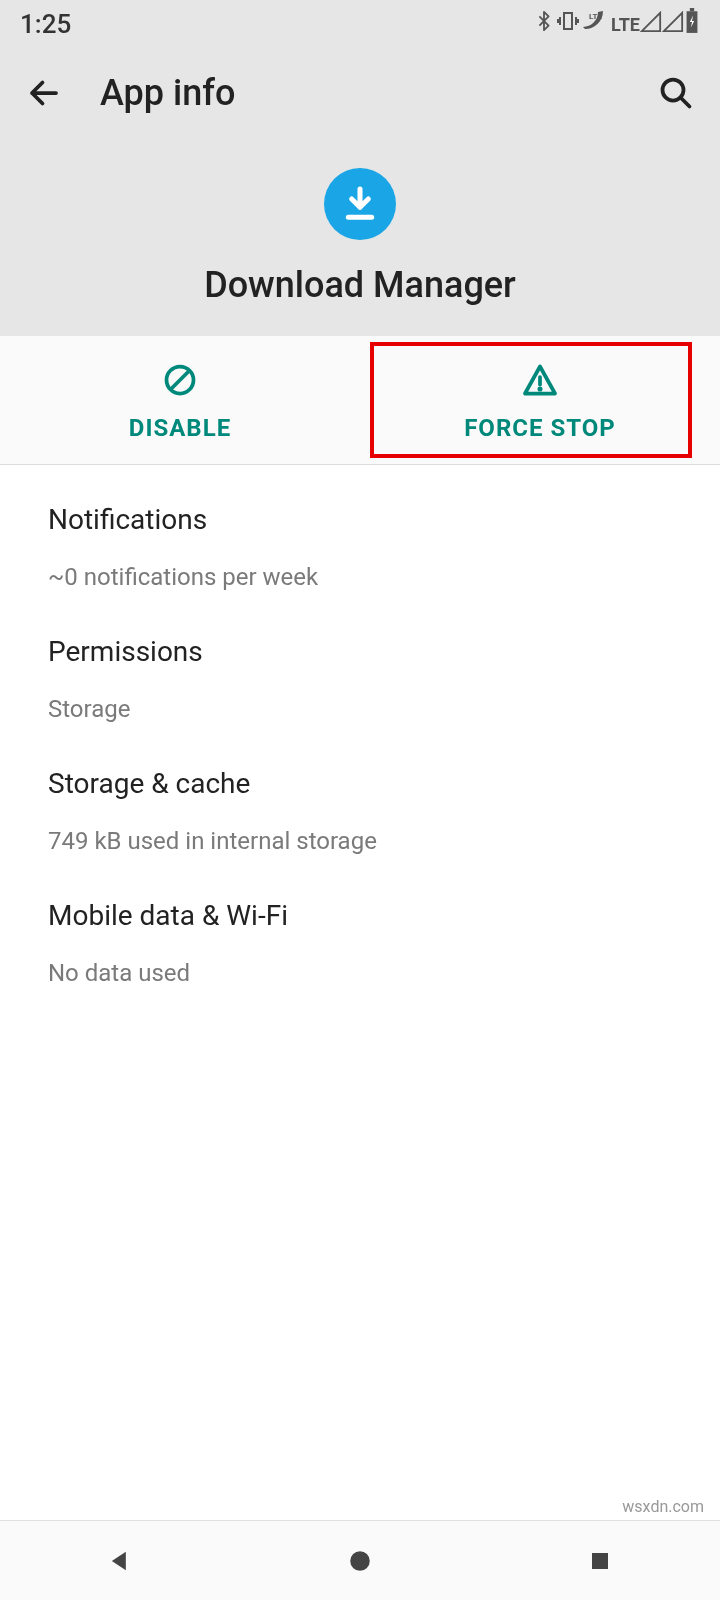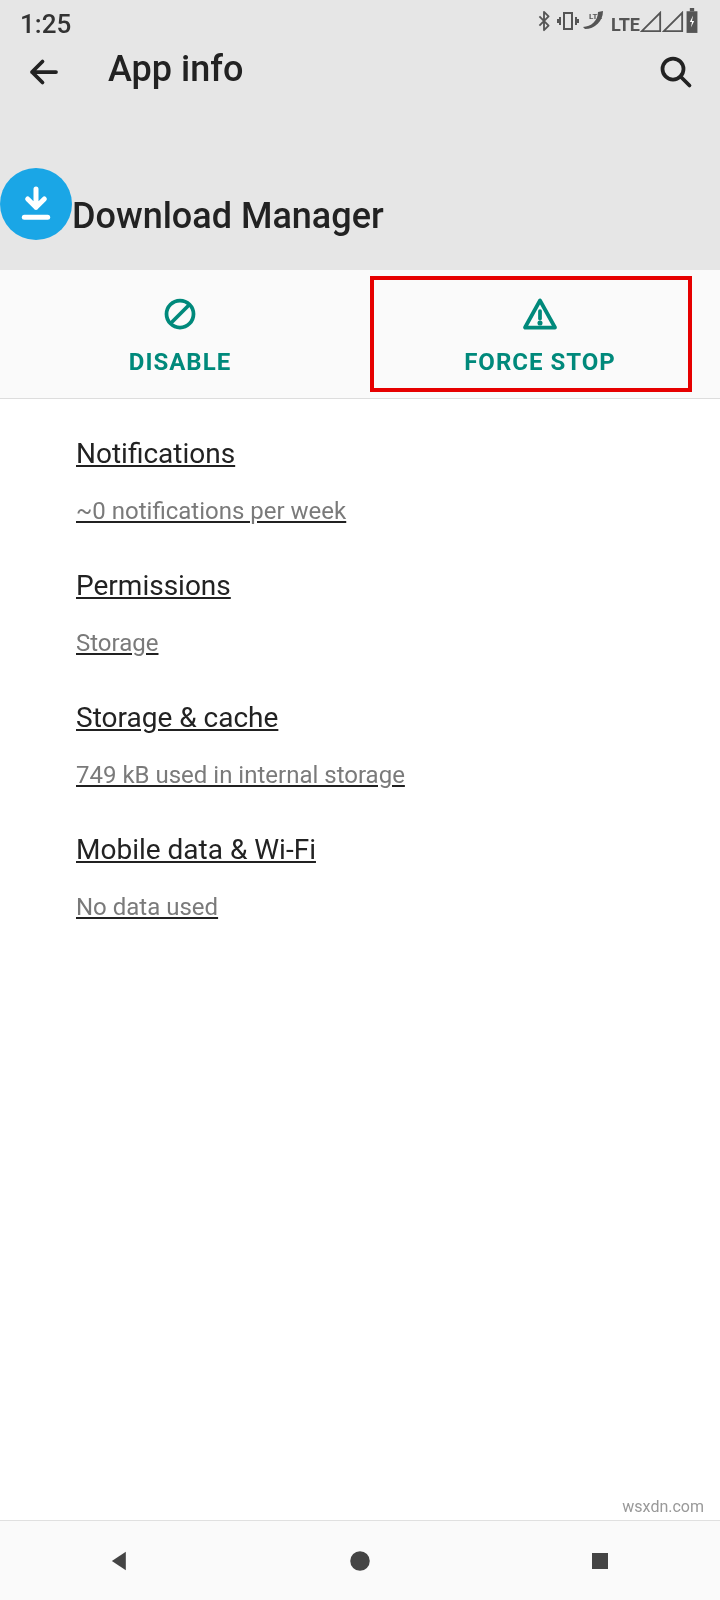--- a/index.html
+++ b/index.html
@@ -6,39 +6,39 @@
   html, body { width: 720px; height: 1600px; font-family: Roboto, Arial, sans-serif; background: #fff; color: #212121; }
   .screen { width: 720px; height: 1600px; position: relative; display: flex; flex-direction: column; background: #fafafa; }
 
   
   .status-bar { height: 48px; display: flex; align-items: center; justify-content: space-between; padding: 0 20px; font-size: 26px; font-weight: 500; color: #333; background: #e6e6e6; }
   .status-icons { display: flex; align-items: center; }
   .status-icons svg, .status-icons span { color: #555; }
 
   
   .header-region { background: #e6e6e6; padding-bottom: 30px; }
-  .toolbar { display: flex; align-items: flex-start; height: 90px; padding: 0 20px; gap: 8px; }
+  .toolbar { display: flex; align-items: center; height: 90px; padding: 0 20px; }
   .back-btn { width: 48px; height: 48px; display: flex; align-items: center; justify-content: center; }
   .toolbar-title { font-size: 36px; font-weight: 500; margin-left: 32px; flex: 1; color: #222; }
   .search-btn { width: 48px; height: 48px; display: flex; align-items: center; justify-content: center; }
 
-  .app-hero { display: flex; flex-direction: row; align-items: center; padding-top: 30px; }
+  .app-hero { display: flex; flex-direction: column; align-items: center; padding-top: 30px; }
   .app-icon { width: 72px; height: 72px; border-radius: 50%; background: #1aa6e6; display: flex; align-items: center; justify-content: center; }
   .app-name { font-size: 36px; font-weight: 500; margin-top: 24px; color: #222; }
 
   
   .action-row { display: flex; background: #fafafa; border-bottom: 1px solid #ddd; }
   .action-btn { flex: 1; display: flex; flex-direction: column; align-items: center; justify-content: center; padding: 26px 17px 22px; gap: 12px; position: relative; }
   .action-label { font-size: 24px; font-weight: 700; letter-spacing: 1px; color: #00897b; }
   .action-icon svg { stroke: #00897b; fill: none; }
   .highlight-box { position: absolute; border: 4px solid #e60000; top: 6px; bottom: 6px; left: 10px; right: 28px; pointer-events: none; }
 
   
   .settings-list { background: #fff; flex: 1; padding-top: 16px; }
-  .setting-item { padding: 22px 30px 22px 76px; position: relative; text-decoration: underline; }
+  .setting-item { padding: 22px 30px 22px 48px; position: relative; }
   .setting-title { font-size: 28px; color: #222; margin-bottom: 6px; }
   .setting-sub { font-size: 24px; color: #7a7a7a; margin-top: 27px; }
   .expand-icon { position: absolute; left: 34px; top: 30px; }
 
   
   .navbar { height: 80px; background: #fafafa; display: flex; align-items: center; justify-content: space-around; border-top: 1px solid #e0e0e0; }
   .nav-btn { width: 80px; height: 48px; display: flex; align-items: center; justify-content: center; }
 
   .watermark { position: absolute; right: 16px; bottom: 84px; font-size: 16px; color: #999; }
 </style>

